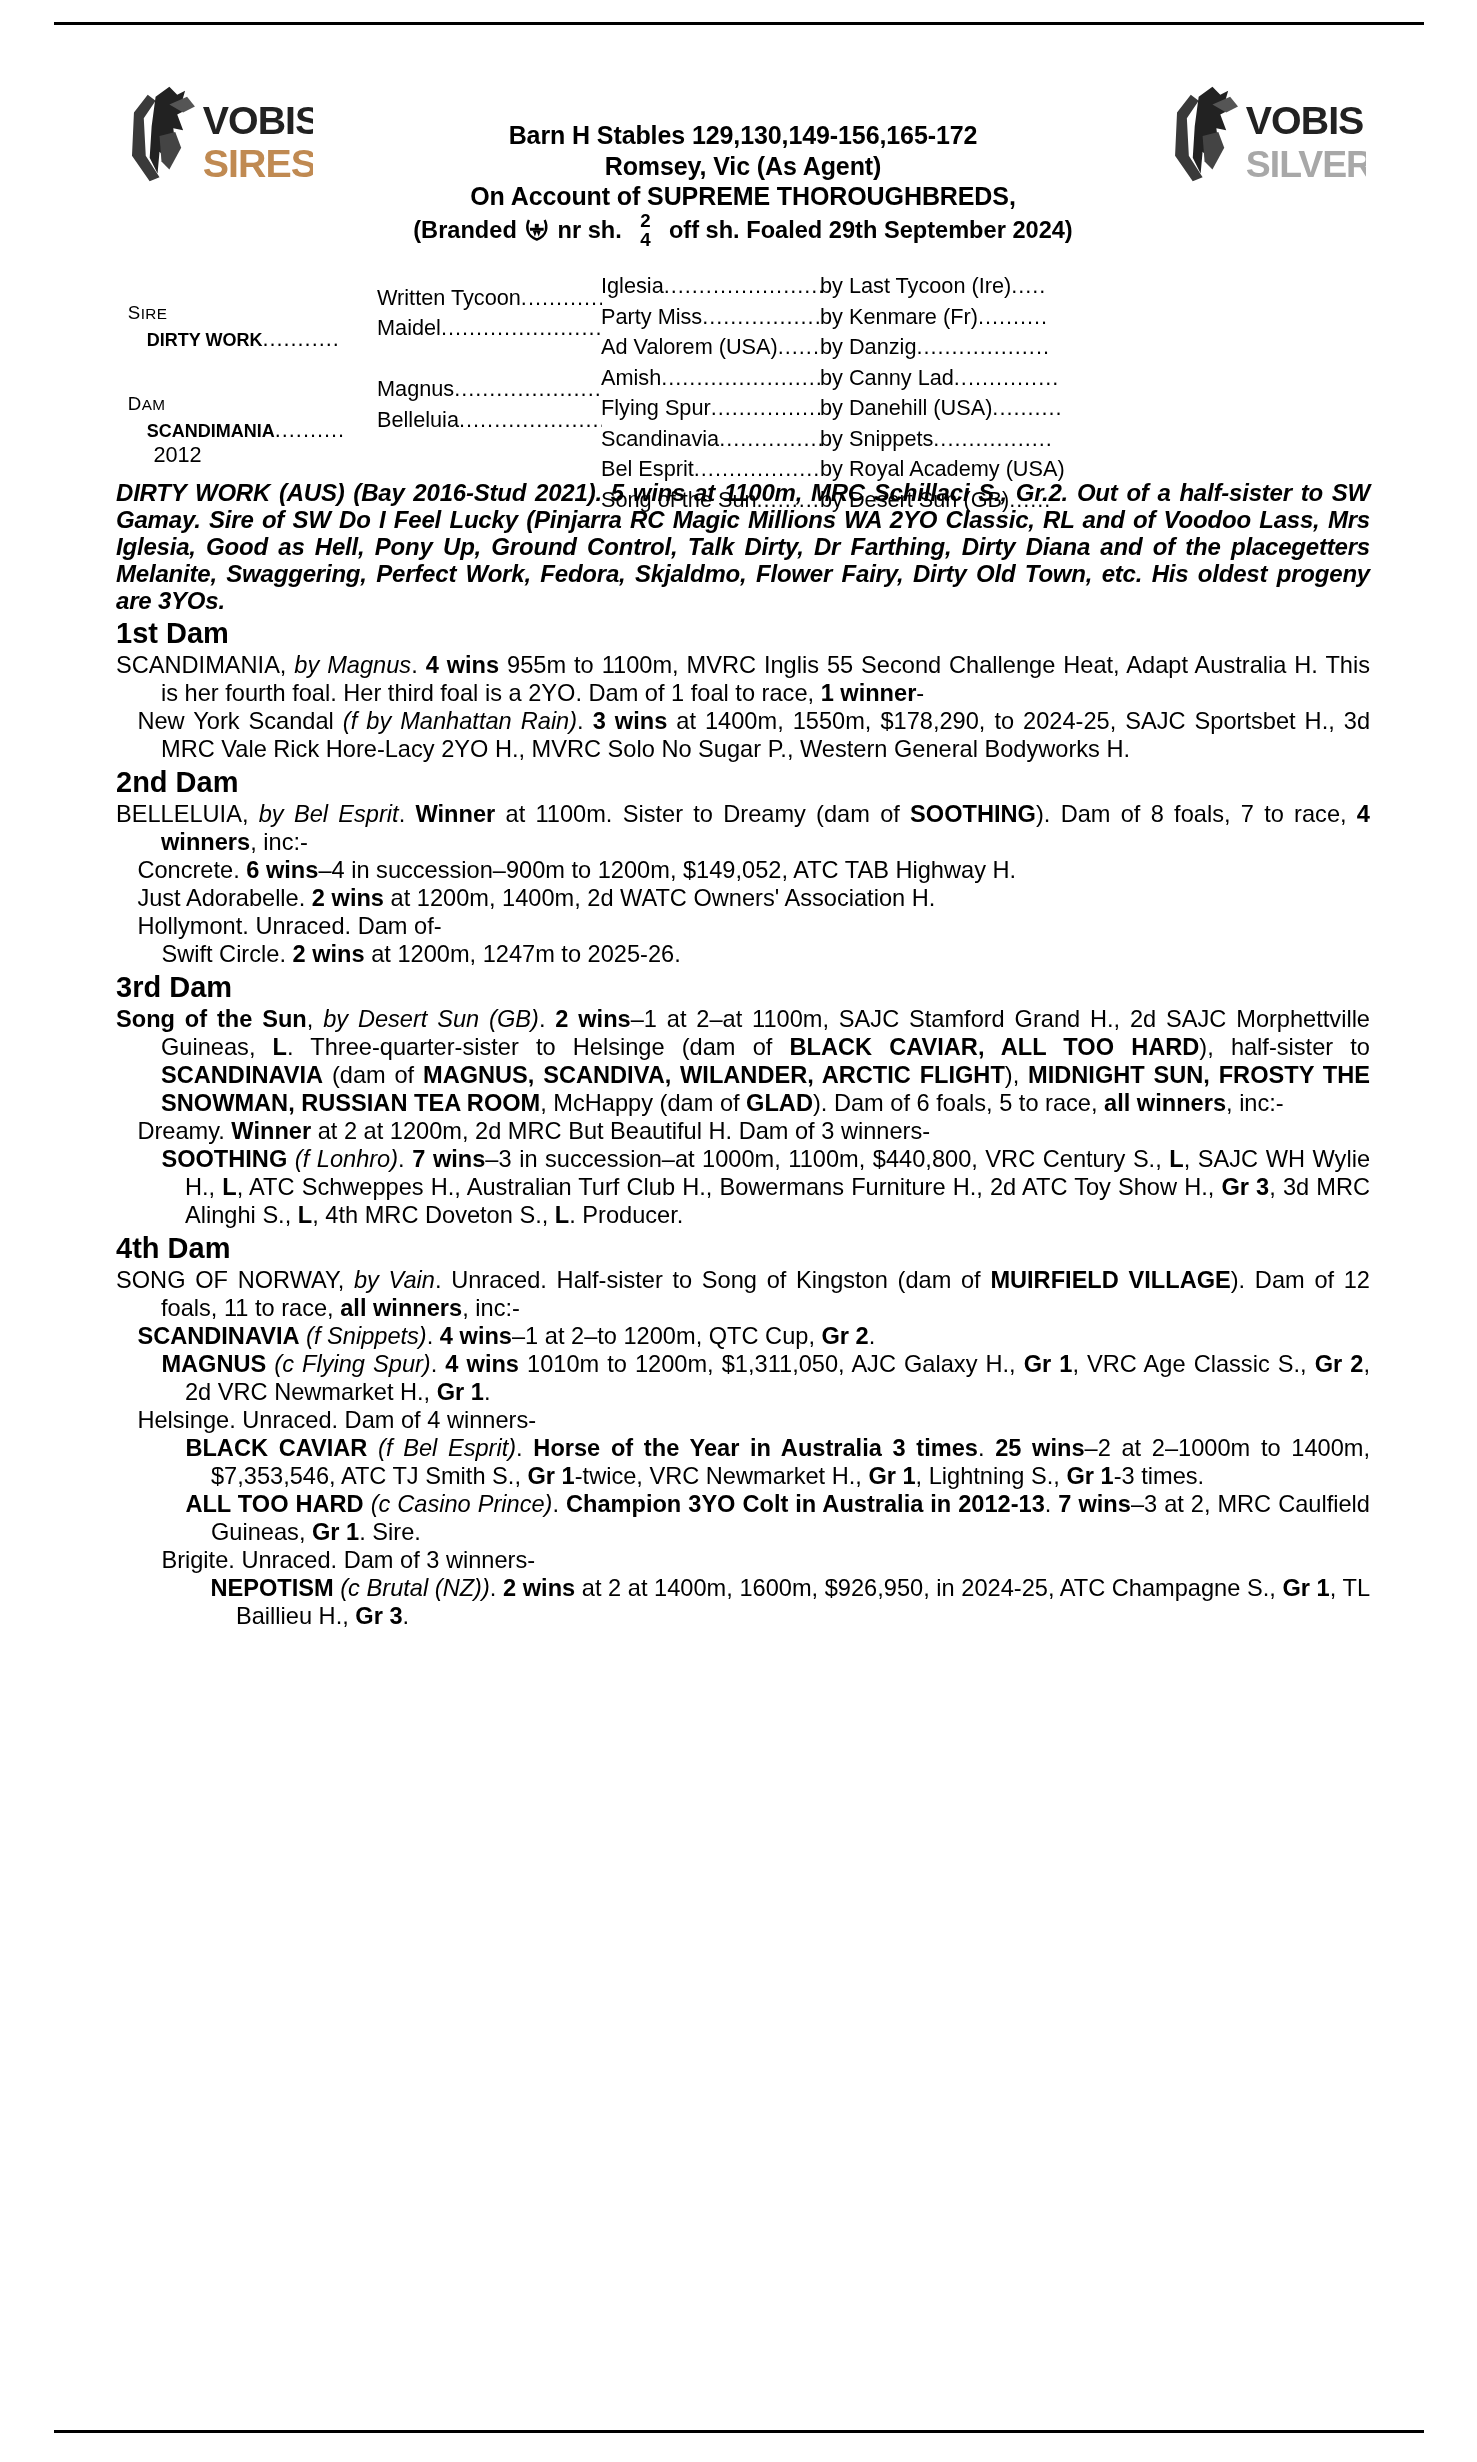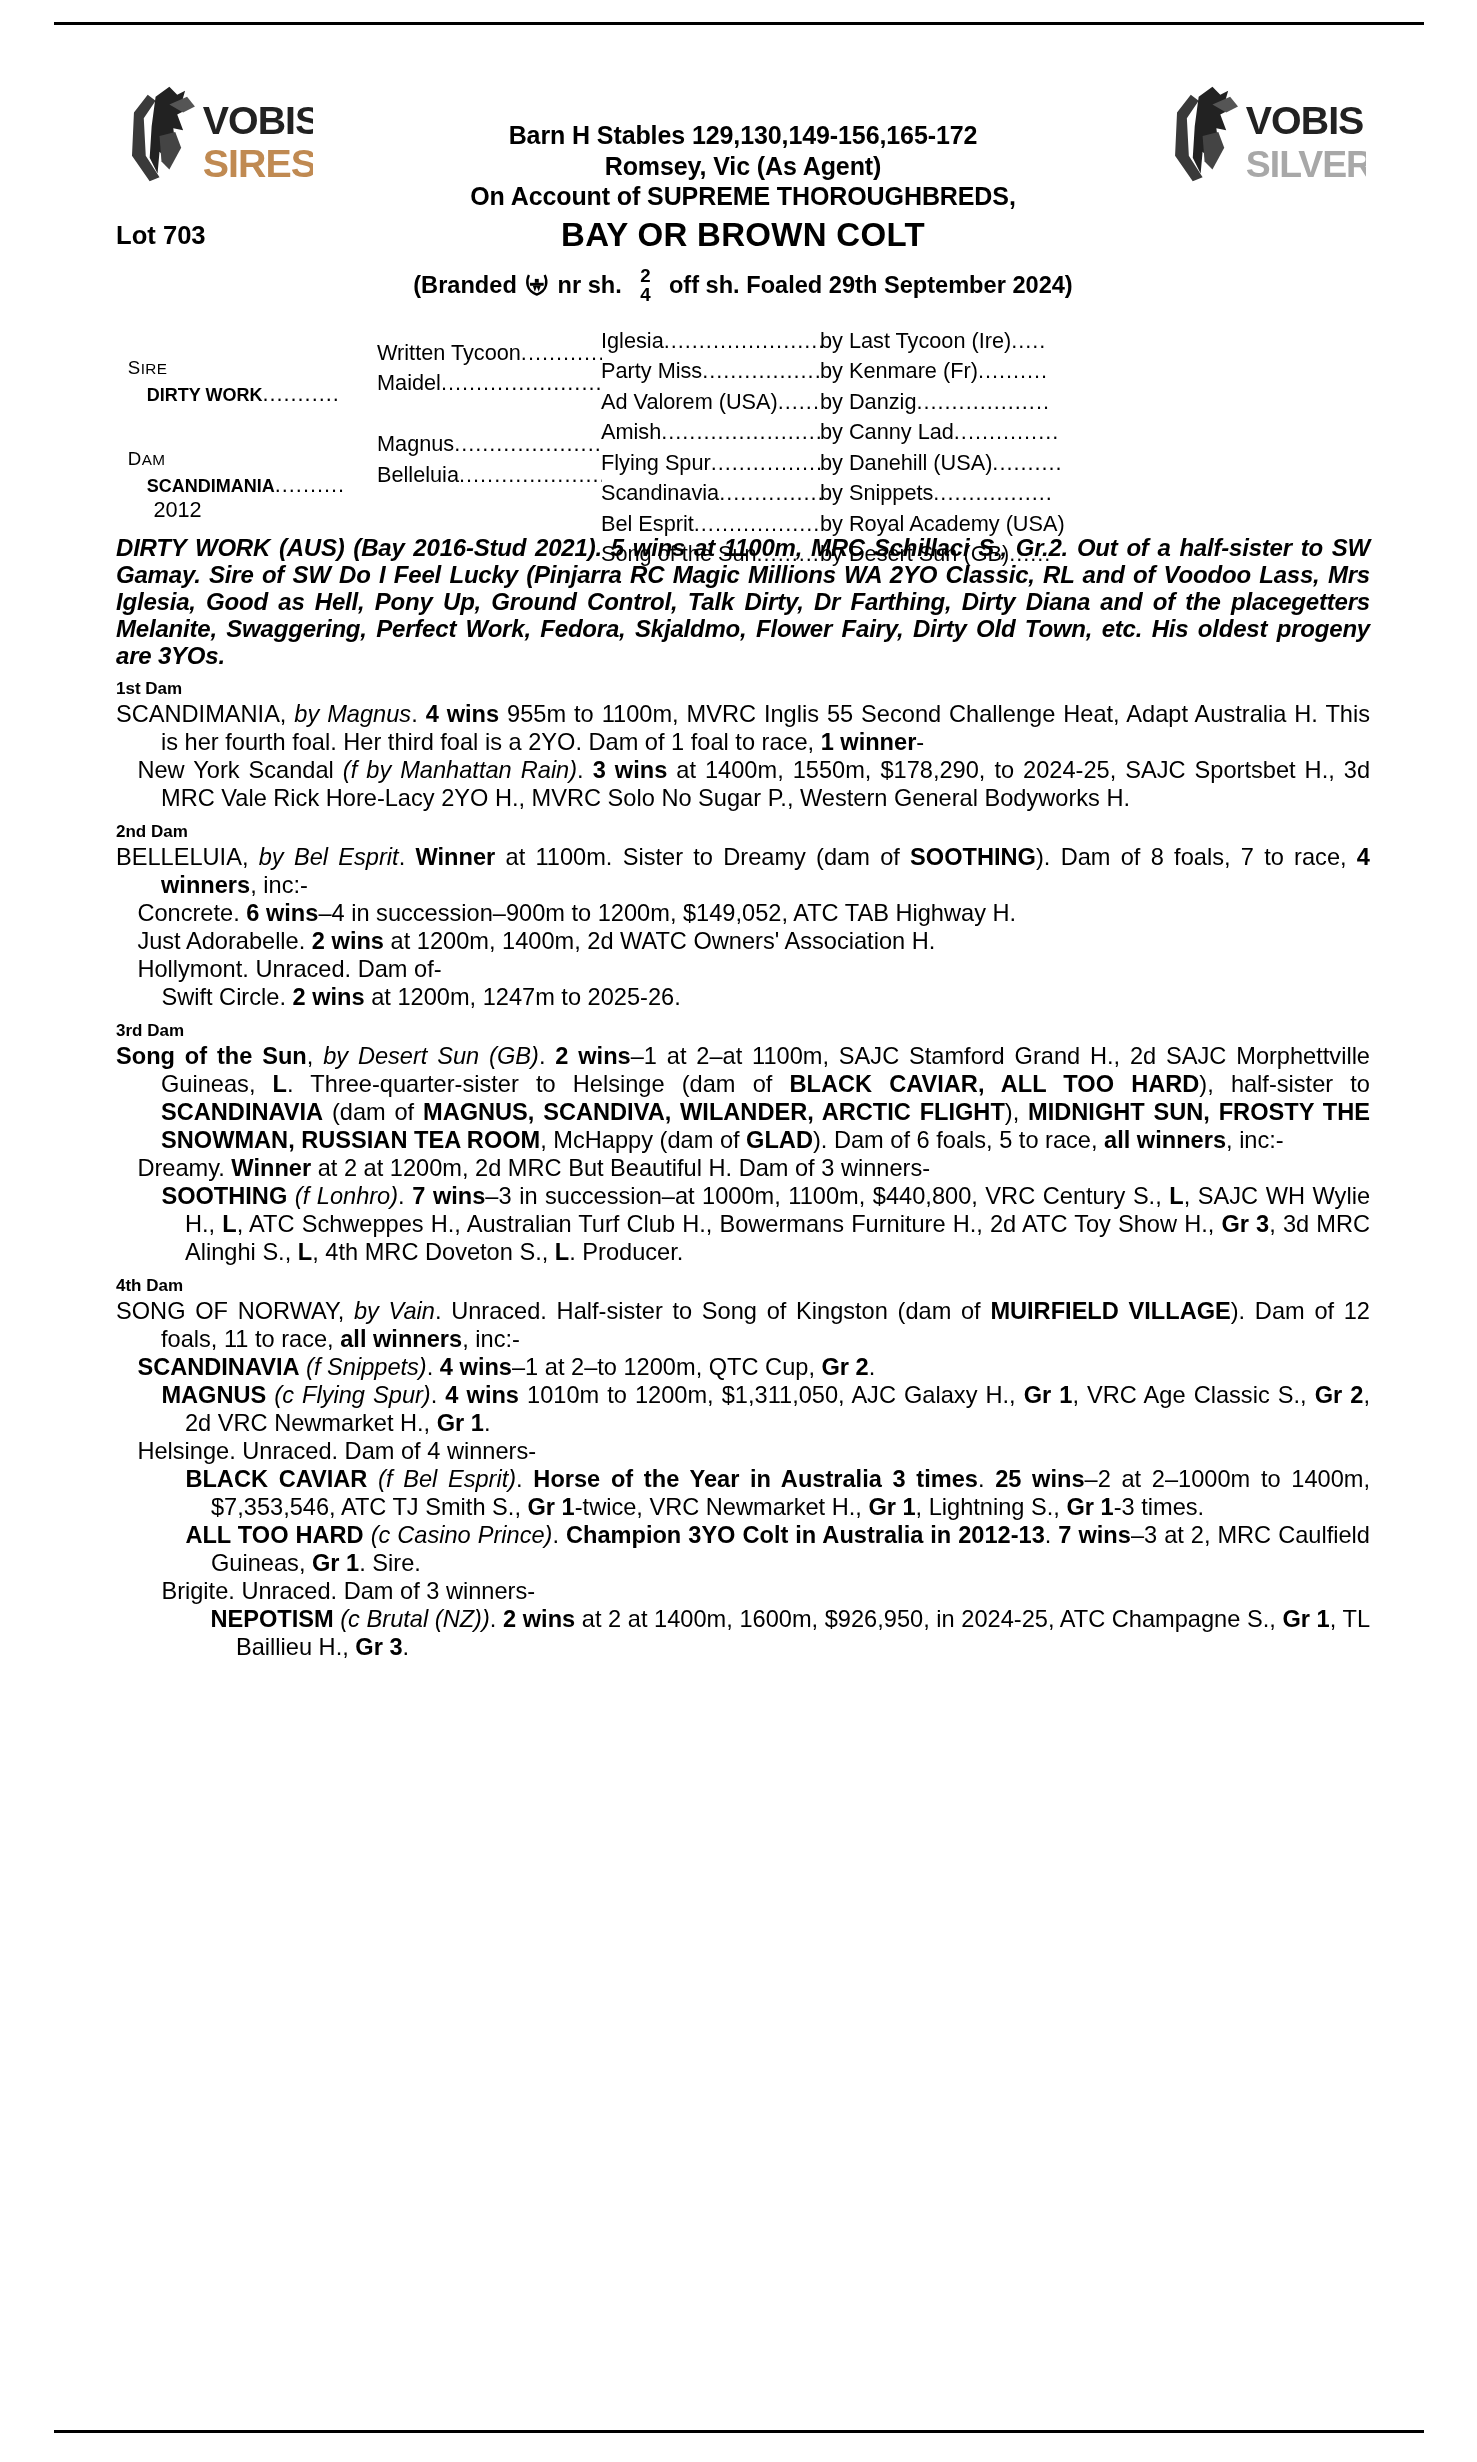--- a/index.html
+++ b/index.html
@@ -139,22 +139,22 @@
     font-weight:bold;
     font-size:24px;
     line-height:27px;
     text-align:justify;
     letter-spacing:-0.2px;
   }
 
   
   .damhead{
     font-weight:bold;
-    font-size:17px;
-    margin-top:10px;
+    font-size:29px;
+    margin-top:3px;
     margin-bottom:1px;
   }
   .entry{
     font-size:23.6px;
     line-height:28px;
     text-align:justify;
     text-justify:inter-word;
     margin:0;
   }
   .i1{padding-left:45px;text-indent:-45px;}
@@ -203,24 +203,20 @@
         </svg>
       </div>
 
       <div class="header-lines">
         <div>Barn H Stables 129,130,149-156,165-172</div>
         <div>Romsey, Vic (As Agent)</div>
         <div>On Account of SUPREME THOROUGHBREDS,</div>
       </div>
     </div>
 
-    <div class="titlerow">
-      <div class="lot">Lot 703</div>
-      <div class="colt-title">BAY OR BROWN COLT</div>
-    </div>
 
     <div class="brandline">
       <span>(Branded</span>
       <span class="brandglyph">
         <svg width="23.6" height="25.6" viewBox="0 0 24 26" aria-hidden="true">
           <path d="M4 4 C1 10 1 20 12 24 C23 20 23 10 20 4" fill="none" stroke="#000" stroke-width="2.4"></path>
           <path d="M5 12 L19 12 L19 15 L5 15 Z" fill="#000"></path>
           <path d="M10 8 L14 8 L14 12 L10 12 Z" fill="#000"></path>
           <path d="M8 15 L10 21 L12 16 L14 21 L16 15 Z" fill="#000"></path>
         </svg>

